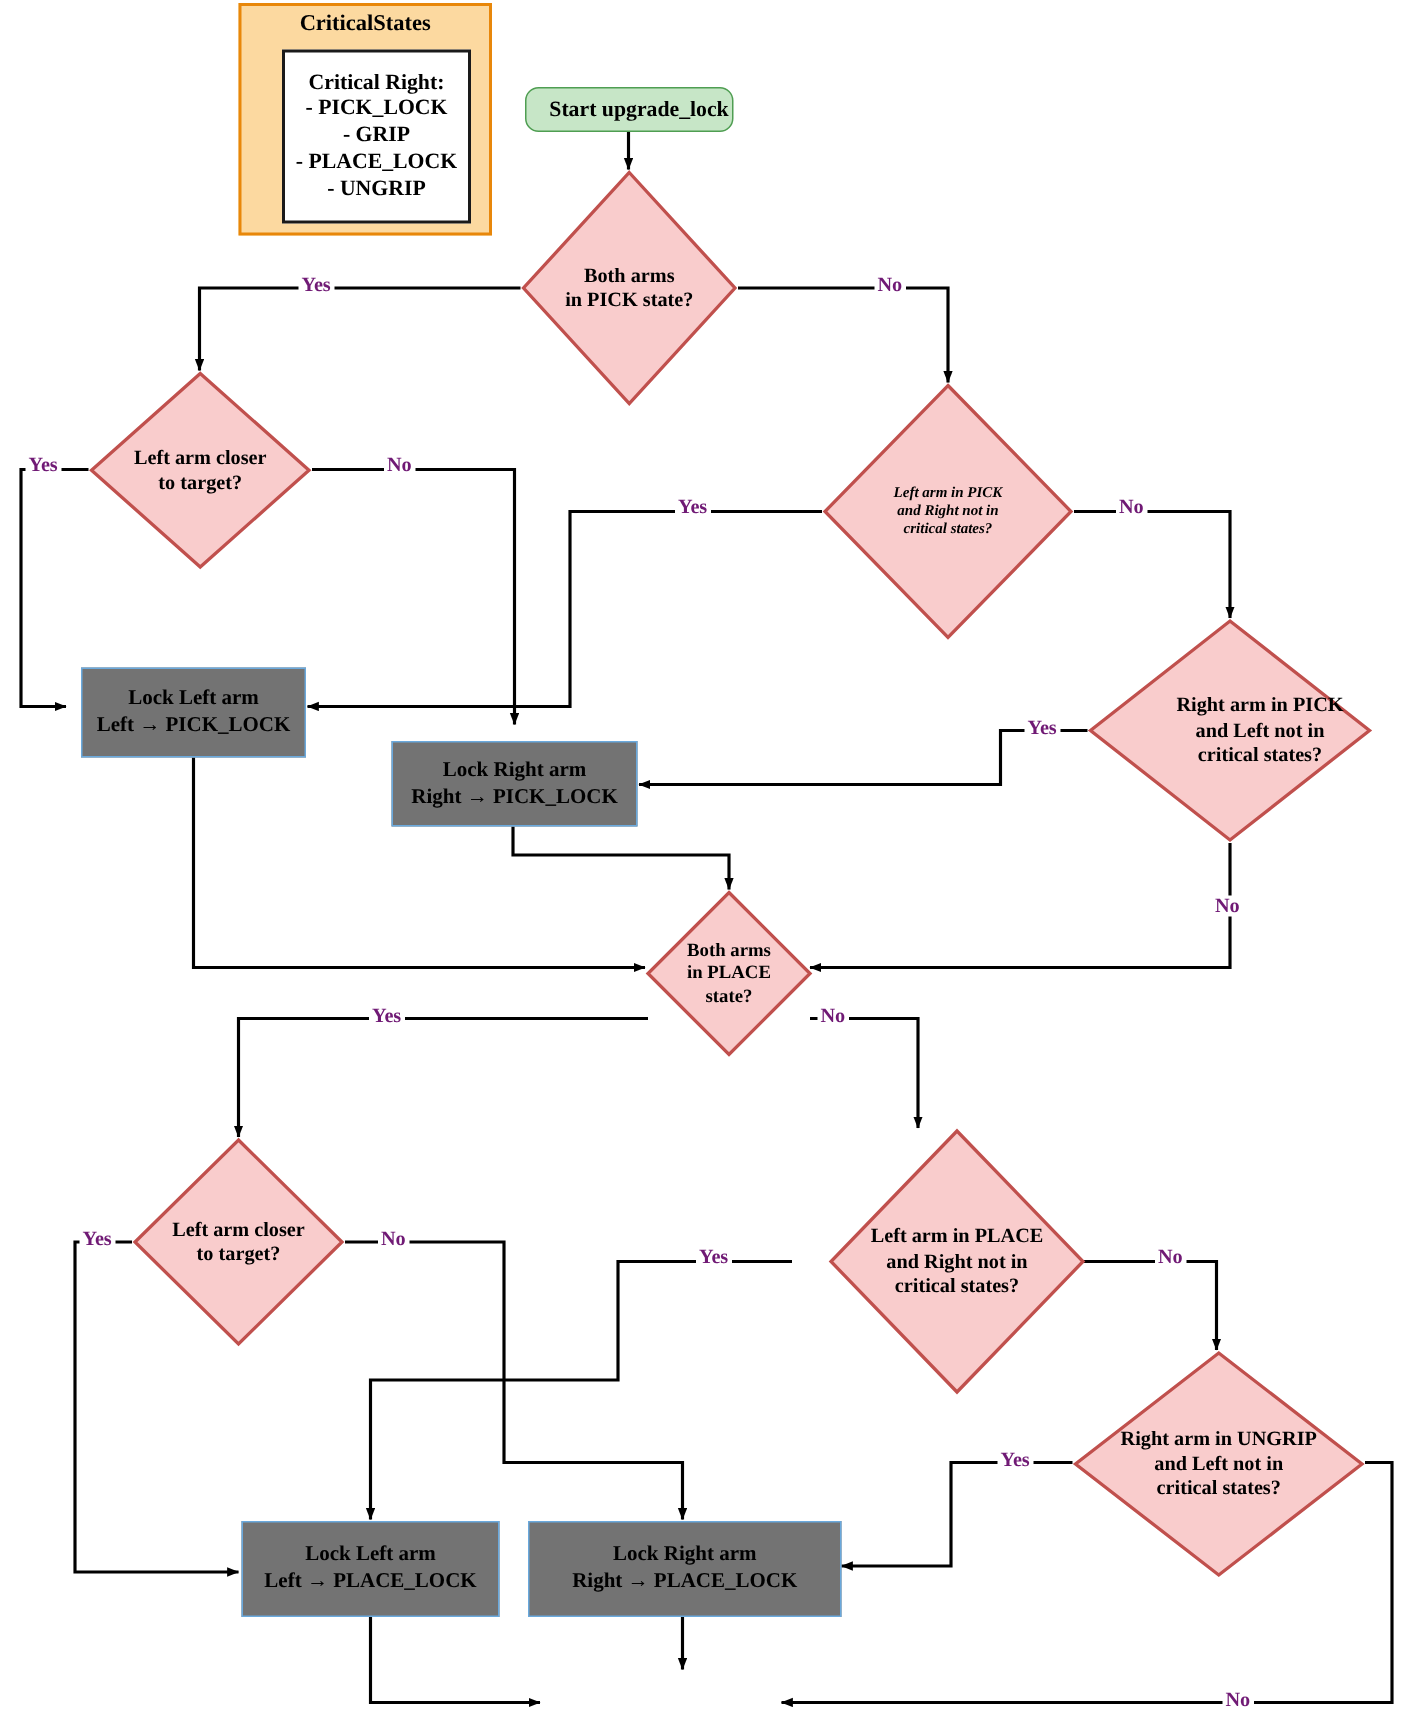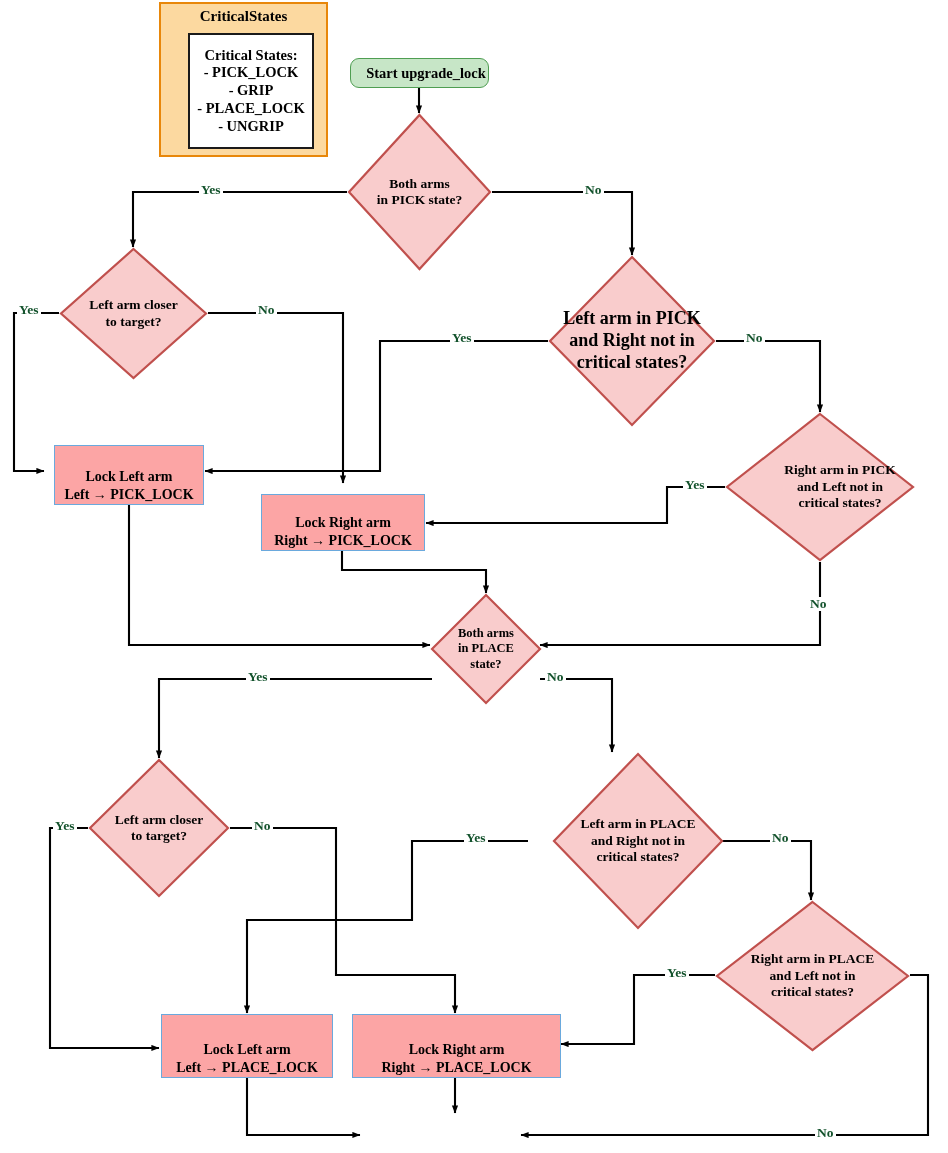--- a/index.html
+++ b/index.html
@@ -15,28 +15,28 @@
   .cluster-title{position:absolute;font-weight:bold;text-align:center;color:#000;}
   .cluster-note{position:absolute;background:#ffffff;border:2px solid #1a1a1a;
                 display:flex;align-items:center;justify-content:center;text-align:center;
                 font-weight:bold;line-height:1.22;color:#000;}
 
   
   .start{background:#c7e6c7;border:1.6px solid #4f9e52;border-radius:9px;}
   .end{background:#1f9bd4;border:1.6px solid #0f6fa0;border-radius:22px;}
 
   
-  .proc{background:#fca5a5;border:1.6px solid #6aa9dd;line-height:1.28;align-items:flex-end;}
+  .proc{background:#737373;border:1.6px solid #6aa9dd;line-height:1.28;}
 
   
   .dec{background:transparent;border:none;}
   .dec .dlabel{position:relative;z-index:3;line-height:1.22;}
   .dec svg{position:absolute;left:0;top:0;width:100%;height:100%;z-index:1;}
 
-  .elabel{position:absolute;background:#ffffff;font-weight:bold;color:#14532d;
+  .elabel{position:absolute;background:#ffffff;font-weight:bold;color:#701a75;
           padding:0 2px;line-height:1;}
 </style>
 </head>
 <body>
 
 <div id="canvas">
 
   <svg class="layer" viewBox="0 0 948 1153">
     <defs>
       <marker id="ah" markerWidth="9" markerHeight="9" refX="7.6" refY="3.1" orient="auto" markerUnits="userSpaceOnUse">
@@ -84,21 +84,21 @@
       <path d="M910,975 L928,975 L928,1135 L521,1135" marker-end="url(#ah)"></path>
 
       <path d="M247,1078 L247,1135 L360,1135" marker-end="url(#ah)"></path>
 
       <path d="M455,1078 L455,1113" marker-end="url(#ah)"></path>
     </g>
   </svg>
 
   <div class="node cluster" style="left:159px;top:2px;width:169px;height:155px;"></div>
   <div class="cluster-title" style="left:159px;top:8px;width:169px;font-size:15px;">CriticalStates</div>
-  <div class="cluster-note" style="left:188px;top:33px;width:122px;height:112px;font-size:14.5px;white-space:pre-line;">Critical States:
+  <div class="cluster-note" style="left:188px;top:33px;width:122px;height:112px;font-size:14.5px;white-space:pre-line;">Critical Right:
 - PICK_LOCK
 - GRIP
 - PLACE_LOCK
 - UNGRIP</div>
 
   <div class="node start" style="left:350px;top:58px;width:139px;height:30px;font-size:14.5px;padding-left:13px;">
     <span>Start upgrade_lock</span>
   </div>
 
   <div class="node dec" style="left:347px;top:113px;width:145px;height:158px;">
@@ -114,21 +114,21 @@
       <polygon points="74.5,2 147,66.5 74.5,131 2,66.5" fill="#f9cccc" stroke="#c0504d" stroke-width="2.2"></polygon>
     </svg>
     <span class="dlabel" style="font-size:13.5px;white-space:pre-line;">Left arm closer
 to target?</span>
   </div>
 
   <div class="node dec" style="left:548px;top:255px;width:168px;height:172px;">
     <svg viewBox="0 0 168 172" preserveAspectRatio="none">
       <polygon points="84,2 166,86 84,170 2,86" fill="#f9cccc" stroke="#c0504d" stroke-width="2.2"></polygon>
     </svg>
-    <span class="dlabel" style="font-size:18px;white-space:pre-line;">Left arm in PICK
+    <span class="dlabel" style="font-size:10px;white-space:pre-line;font-style:italic;">Left arm in PICK
 and Right not in
 critical states?</span>
   </div>
 
   <div class="node dec" style="left:725px;top:412px;width:190px;height:150px;">
     <svg viewBox="0 0 190 150" preserveAspectRatio="none">
       <polygon points="95,2 188,75 95,148 2,75" fill="#f9cccc" stroke="#c0504d" stroke-width="2.2"></polygon>
     </svg>
     <span class="dlabel" style="font-size:13.5px;white-space:pre-line;margin-left:40px;">Right arm in PICK
 and Left not in
@@ -168,21 +168,21 @@
     </svg>
     <span class="dlabel" style="font-size:13.5px;white-space:pre-line;">Left arm in PLACE
 and Right not in
 critical states?</span>
   </div>
 
   <div class="node dec" style="left:715px;top:900px;width:195px;height:152px;">
     <svg viewBox="0 0 195 152" preserveAspectRatio="none">
       <polygon points="97.5,2 193,76 97.5,150 2,76" fill="#f9cccc" stroke="#c0504d" stroke-width="2.2"></polygon>
     </svg>
-    <span class="dlabel" style="font-size:13.5px;white-space:pre-line;">Right arm in PLACE
+    <span class="dlabel" style="font-size:13.5px;white-space:pre-line;">Right arm in UNGRIP
 and Left not in
 critical states?</span>
   </div>
 
   <div class="node proc" style="left:161px;top:1014px;width:172px;height:64px;font-size:14px;">
     <span style="white-space:pre-line;">Lock Left arm
 Left → PLACE_LOCK</span>
   </div>
 
   <div class="node proc" style="left:352px;top:1014px;width:209px;height:64px;font-size:14px;">

